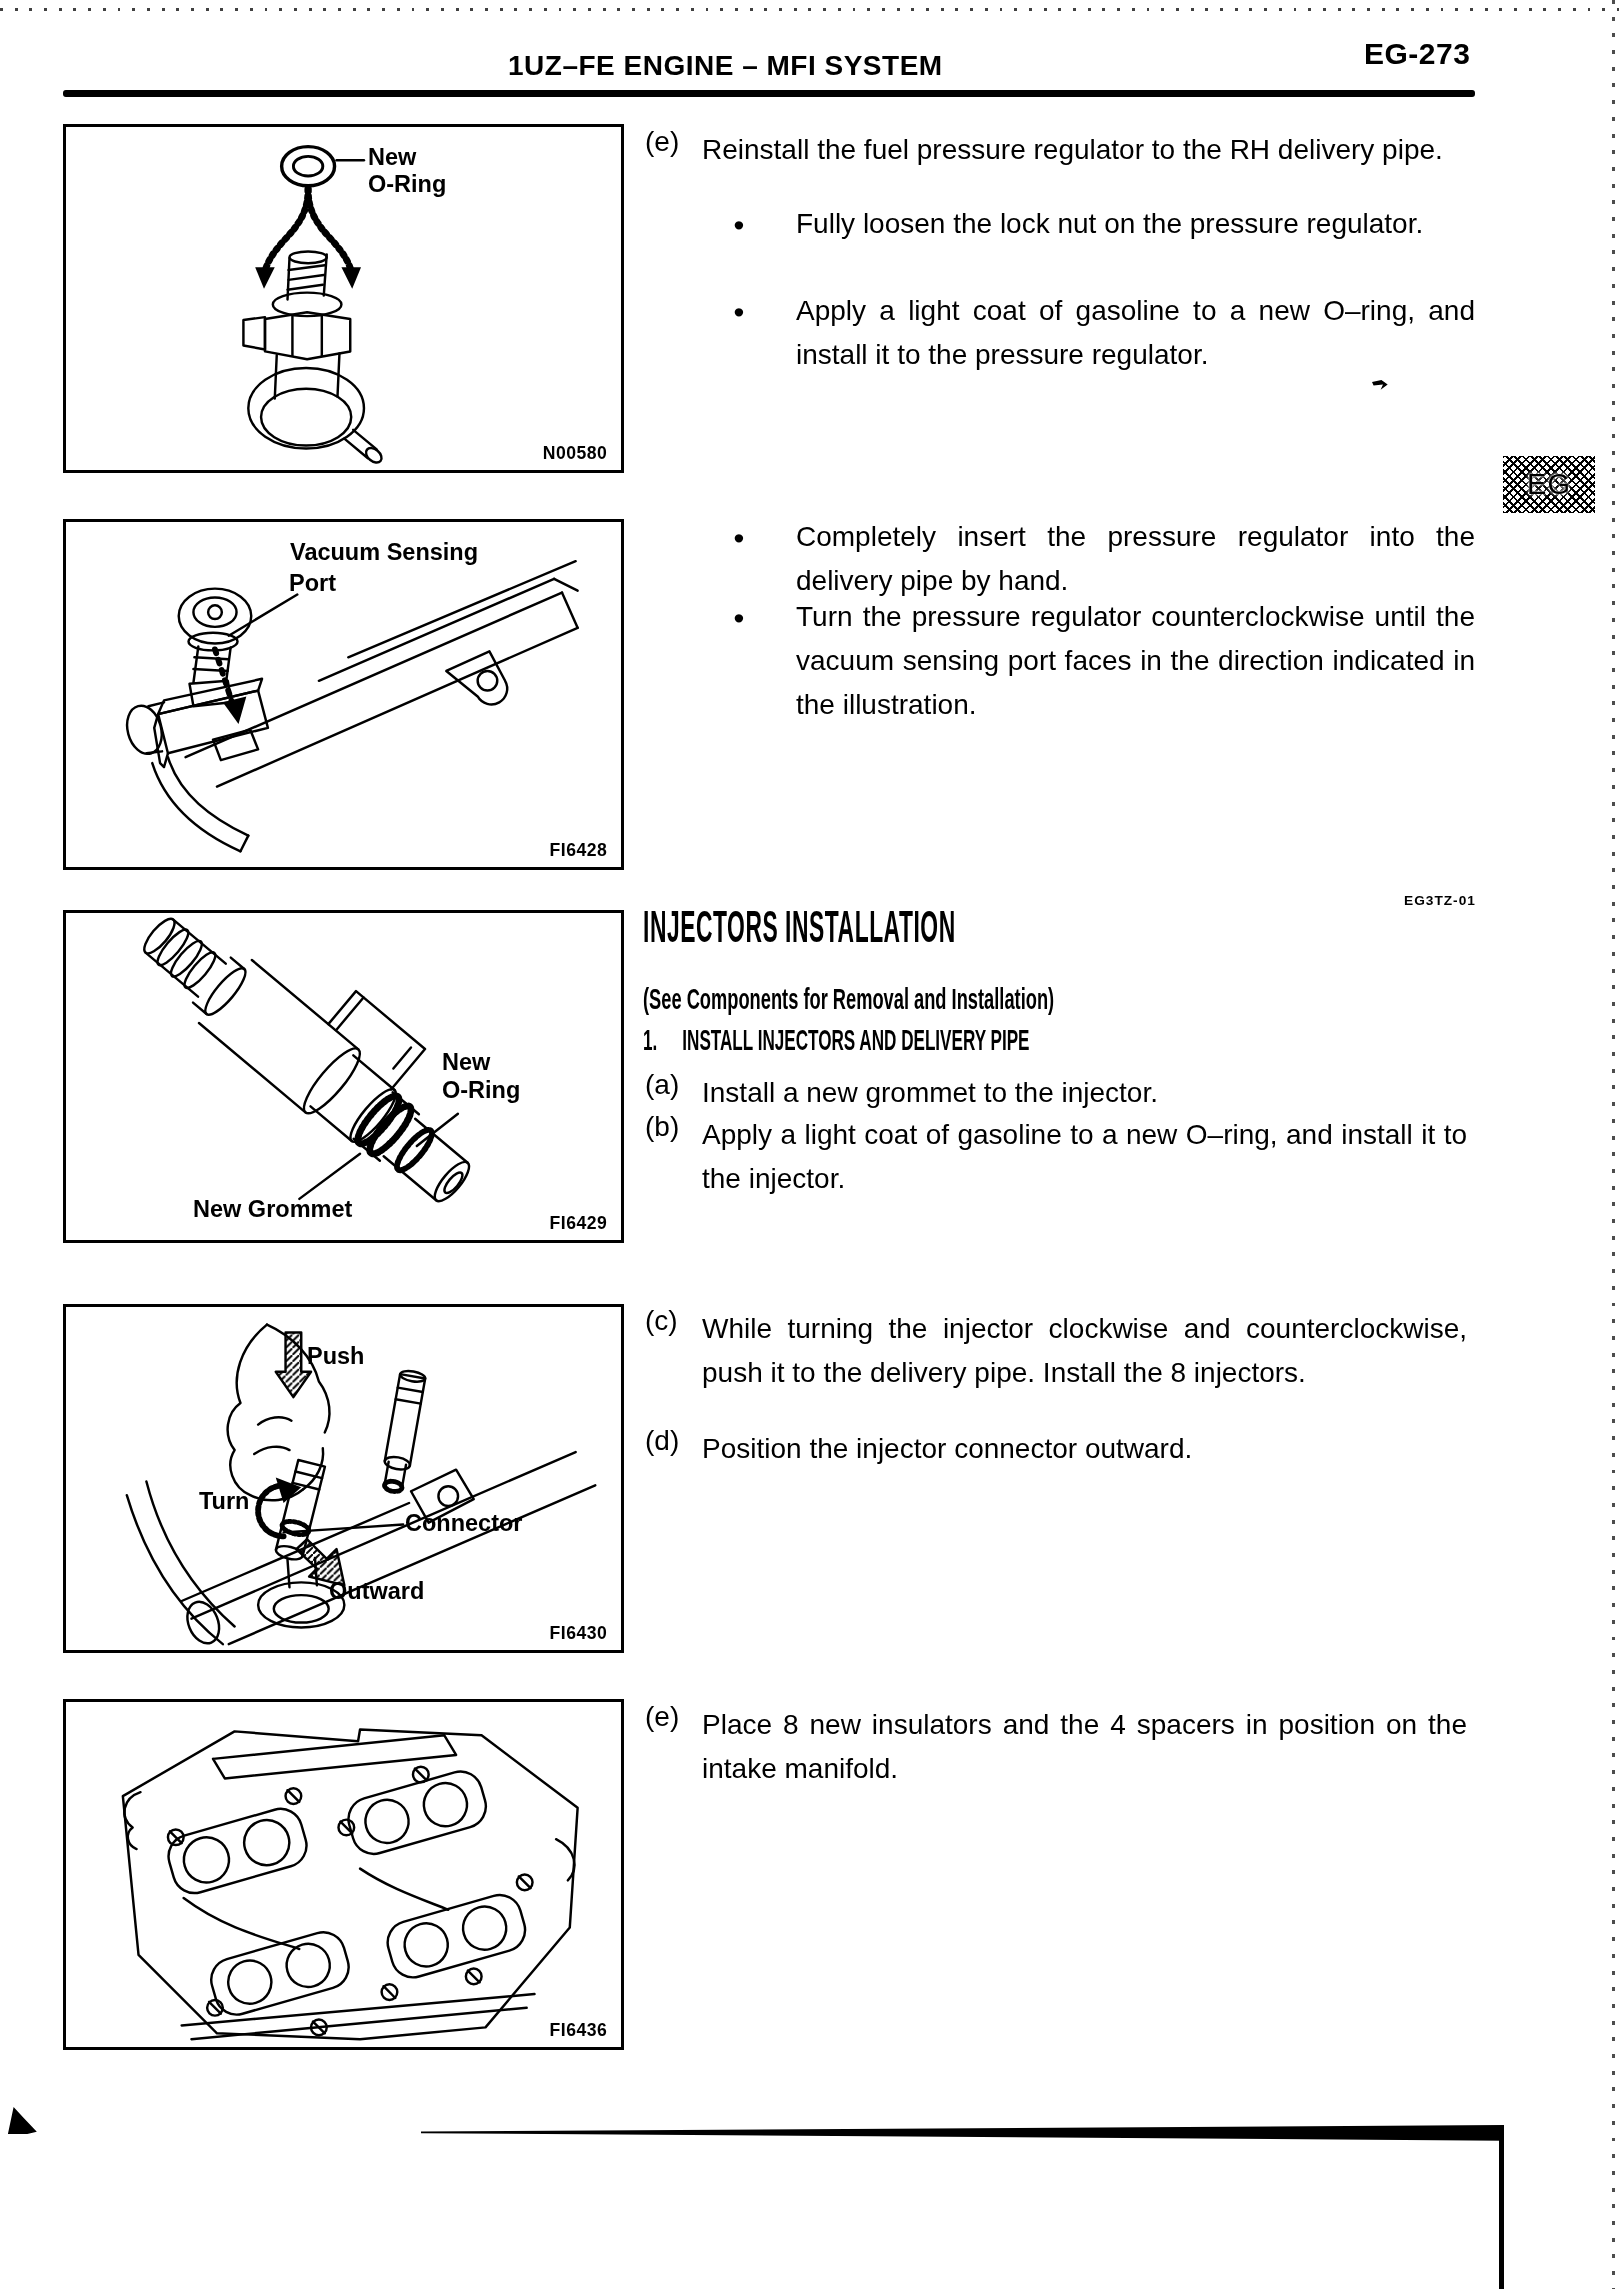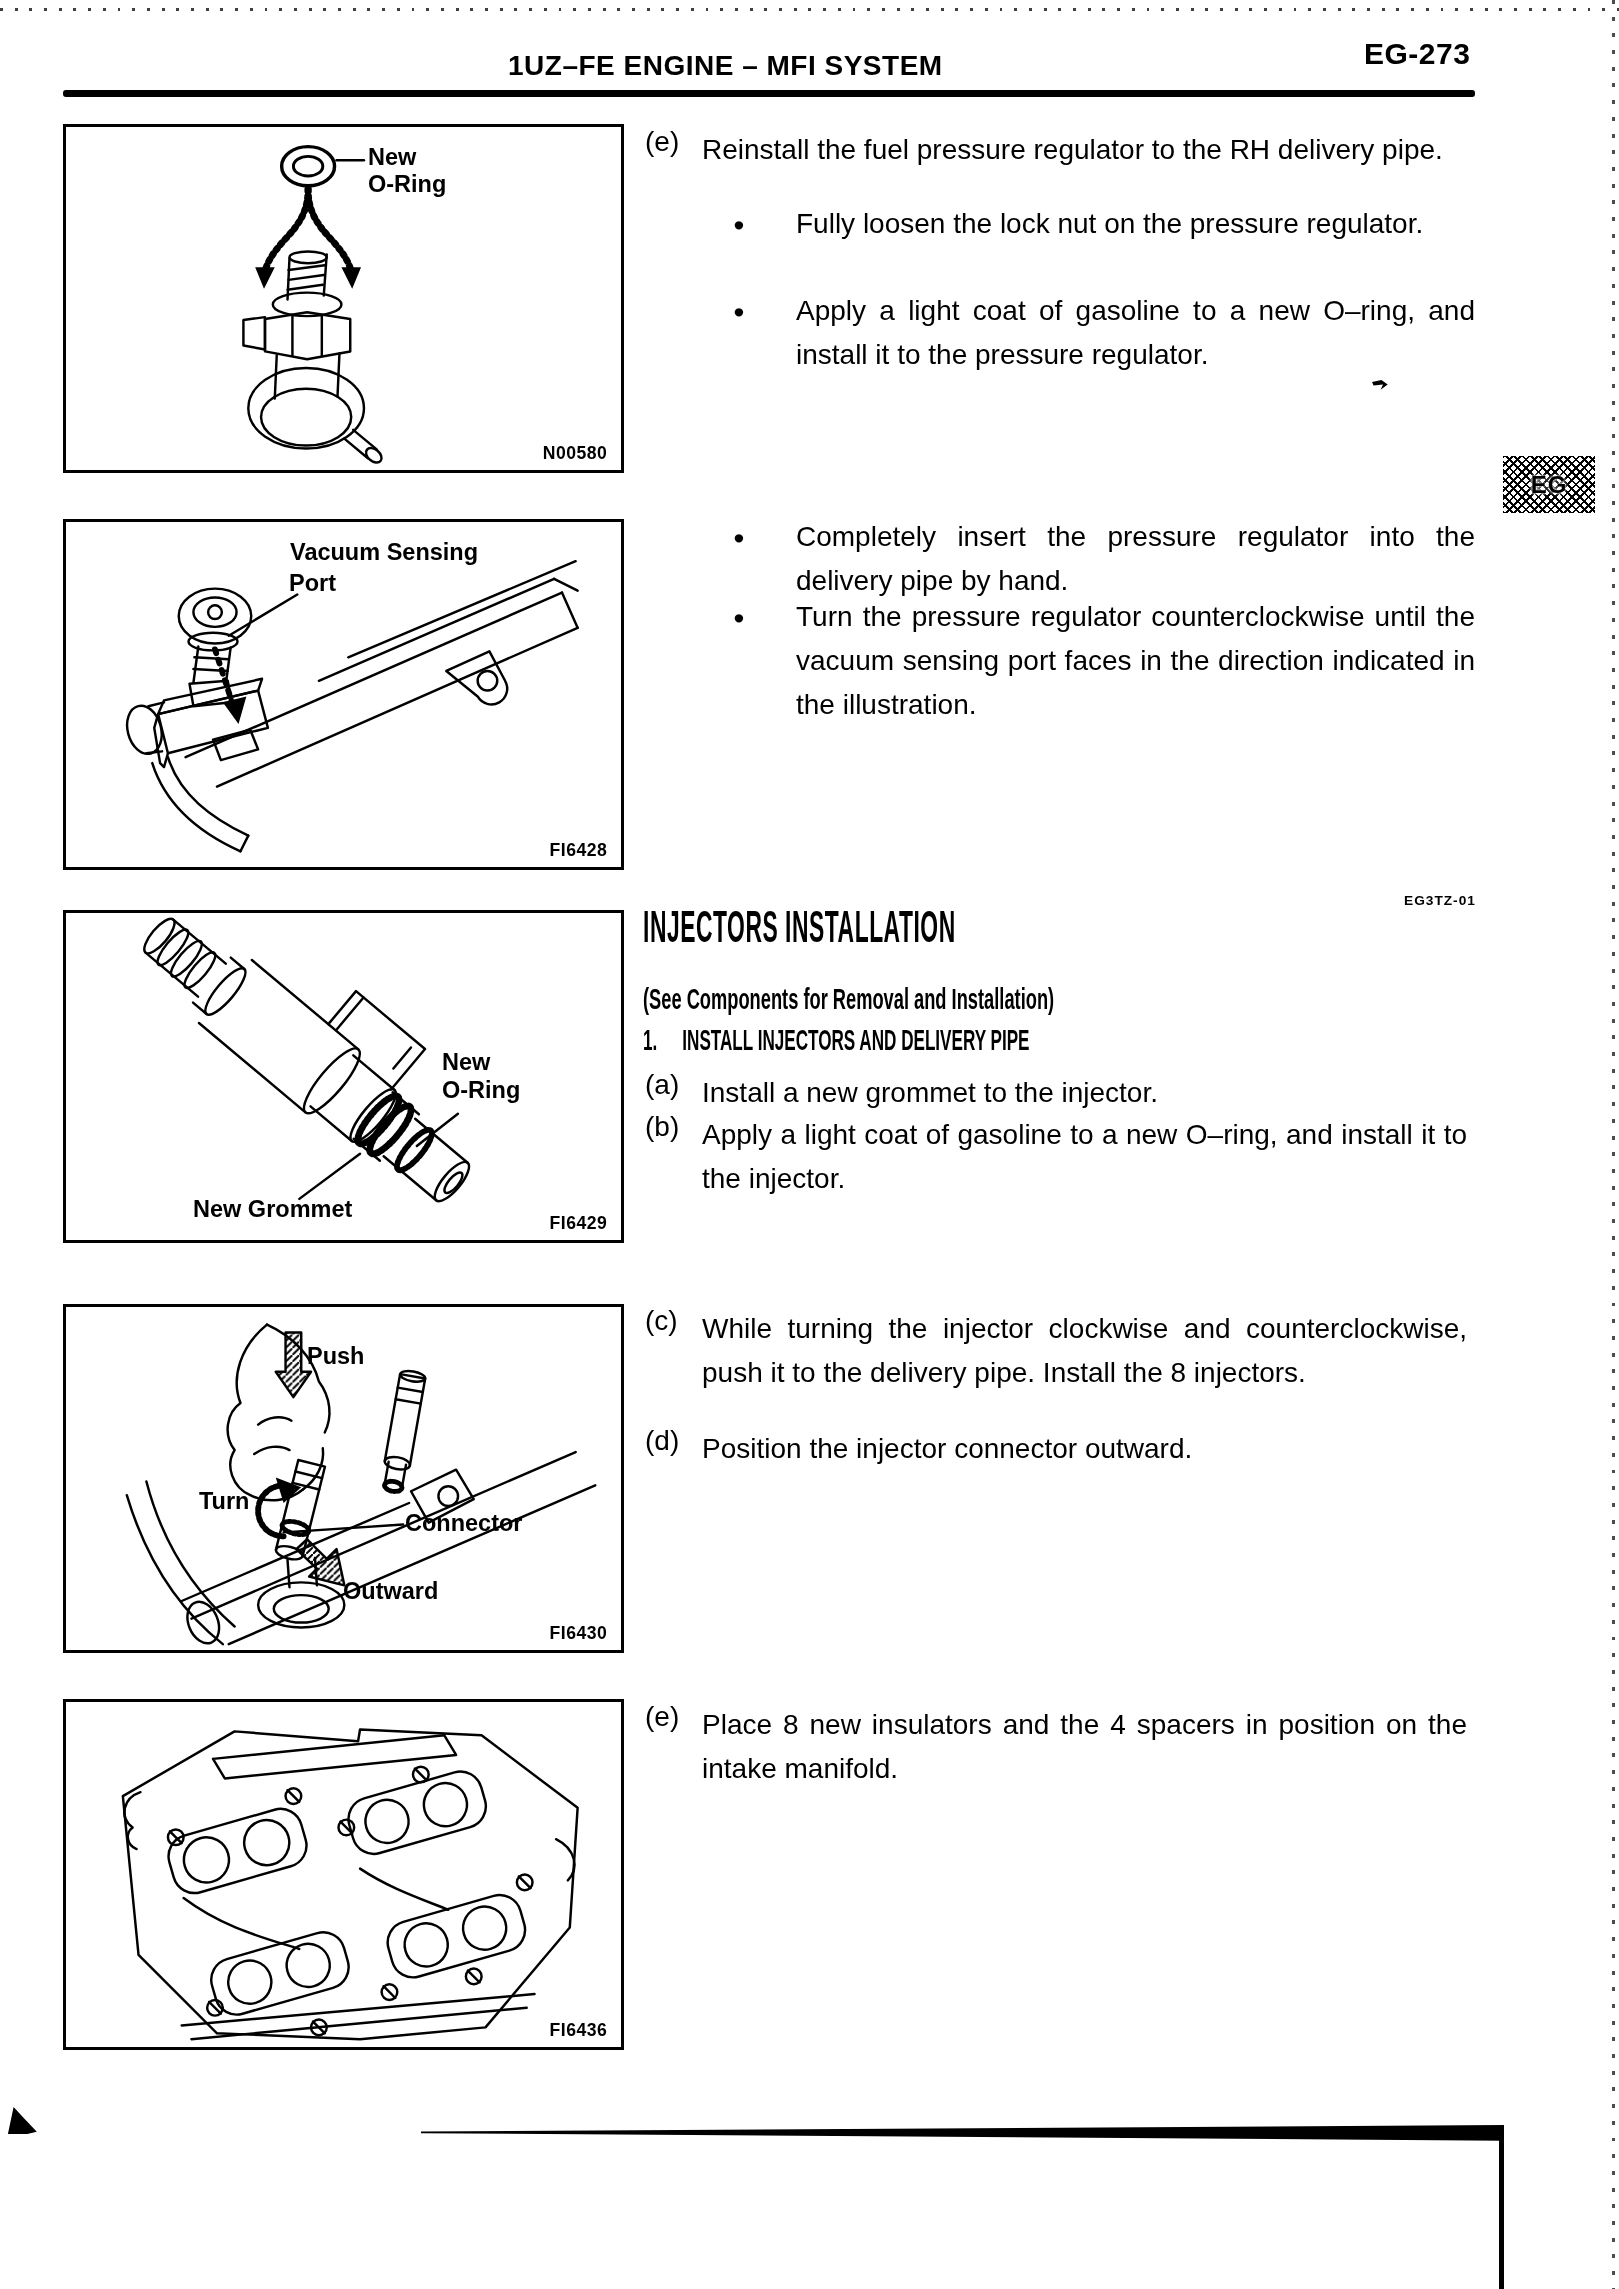--- a/index.html
+++ b/index.html
@@ -30,21 +30,21 @@
   .seccode{position:absolute;left:1404px;top:893px;font-size:13.7px;font-weight:bold;letter-spacing:1px;}
   .sub{position:absolute;left:643px;top:983px;font-size:29px;font-weight:bold;transform:scaleX(.63);transform-origin:left top;white-space:nowrap;}
   .step{position:absolute;left:643px;top:1023px;display:flex;font-size:30px;font-weight:bold;transform:scaleX(.57);transform-origin:left top;white-space:nowrap;}
   .step .tag{width:69px;flex:none;}
   
   .eg-tab{position:absolute;left:1503px;top:456px;width:92px;height:57px;
     background:
       repeating-linear-gradient(45deg,#000 0 2px,transparent 2px 5.9px),
       repeating-linear-gradient(135deg,#000 0 2px,transparent 2px 5.9px);
     display:flex;align-items:center;justify-content:center;}
-  .eg-tab span{font-size:24px;font-weight:bold;letter-spacing:1px;color:#000;text-shadow:0 0 2.9px #fff,0 0 3.9px #fff;}
+  .eg-tab span{font-size:29px;font-weight:normal;letter-spacing:1px;color:#000;text-shadow:0 0 2.9px #fff,0 0 3.9px #fff;}
   
   .dots-top{position:absolute;left:0;top:7.8px;width:1619px;height:2.9px;opacity:.75;
     background:repeating-linear-gradient(90deg,#000 0 2.9px,transparent 2.9px 14.7px);}
   .dots-right{position:absolute;left:1612px;top:0;width:2.9px;height:2290px;opacity:.7;
     background:repeating-linear-gradient(180deg,#000 0 3.9px,transparent 3.9px 16.7px);}
   .blot{position:absolute;left:7.8px;top:2107px;width:29px;height:27.4px;background:#000;
     clip-path:polygon(0 100%,20% 0,55% 40%,100% 90%,60% 100%);}
   .scanline{position:absolute;left:421px;top:2125px;width:1083px;height:15.7px;background:#000;
     clip-path:polygon(0 42%,100% 0,100% 100%,0 52%);}
   .vline{position:absolute;left:1499px;top:2133px;width:4.9px;height:157px;background:#000;}
@@ -207,21 +207,21 @@
     <polygon points="224,26 240,26 240,66 250,66 232,92 214,66 224,66" fill="url(#h4)" stroke="#000" stroke-width="2.5"></polygon>
     <path d="M222 234 A26 26 0 1 1 222 182" stroke-width="6" stroke-dasharray="3 3"></path>
     <polygon class="f" points="214,174 240,184 222,200"></polygon>
     <line x1="344" y1="222" x2="222" y2="230"></line>
     <polygon points="235,247 246,237 266,257 276,247 284,284 248,275 256,267" fill="url(#h4)" stroke="#000" stroke-width="2.5"></polygon>
     <path d="M82 178 C96 232 124 284 172 326 M62 192 C80 252 112 306 160 344"></path>
   </svg>
   <span class="lbl" style="left:241px;top:37px">Push</span>
   <span class="lbl" style="left:133px;top:182px">Turn</span>
   <span class="lbl" style="left:339px;top:204px">Connector</span>
-  <span class="lbl" style="left:277px;top:272px">Outward</span>
+  <span class="lbl" style="left:263px;top:272px">Outward</span>
   <span class="code">FI6430</span>
 </div>
 
 <div class="fig" style="top:1699px;height:345px">
   <svg width="543" height="345" viewBox="0 0 554 352">
     <path d="M58 96 L172 30 L298 40 L300 28 L424 34 L522 108 L514 230 L428 332 L300 344 L154 338 L74 258 Z"></path>
     <path d="M150 58 L386 34 M162 78 L398 54 M150 58 L162 78 M386 34 L398 54"></path>
     <path d="M76 92 C58 98 54 118 68 128 C60 134 62 146 72 150"></path>
     <g transform="rotate(-16 175 152)">
       <rect x="105" y="122" width="140" height="60" rx="22"></rect>

